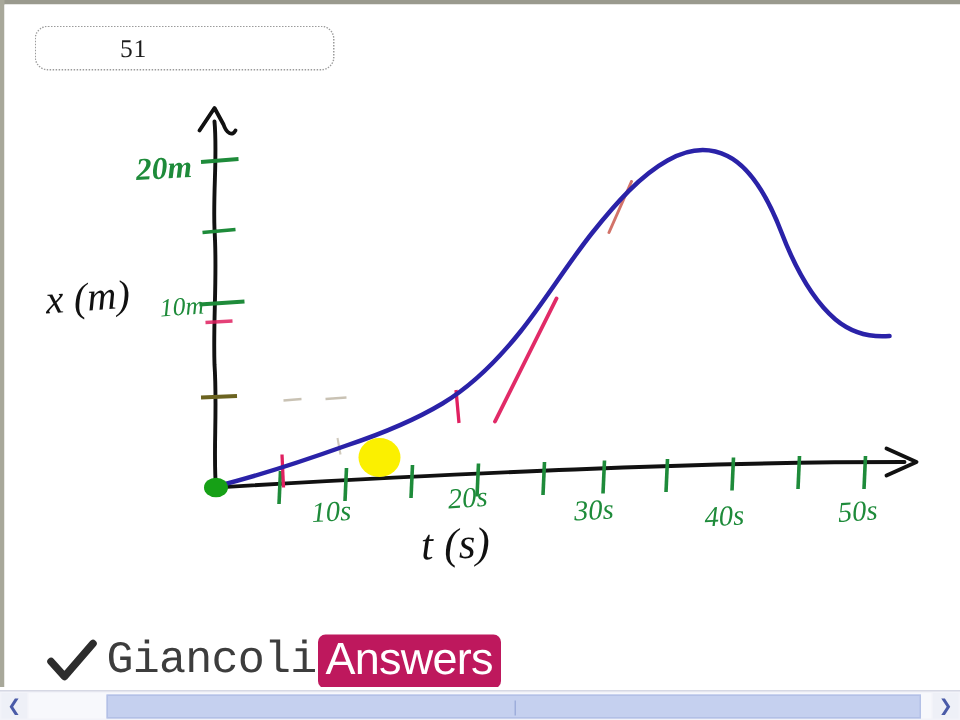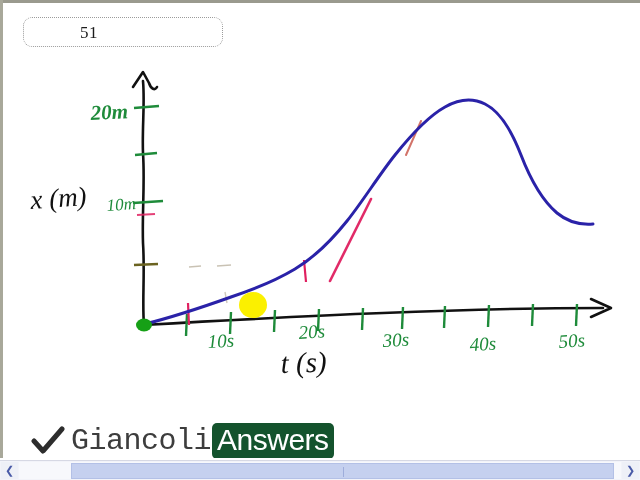--- a/index.html
+++ b/index.html
@@ -79,21 +79,21 @@
   .brand-name {
     font-family: Liberation Mono, monospace;
     font-size: 30px;
     color: #3d3d3d;
     letter-spacing: -0.5px;
   }
   .brand-answers {
     font-family: "Liberation Sans", sans-serif;
     font-size: 30px;
     color: #ffffff;
-    background: #14532d;
+    background: #be185d;
     border-radius: 5px;
     padding: 0 5px 2px 5px;
     letter-spacing: -0.5px;
     margin-left: 1px;
   }
   
   .scrollbar {
     position: absolute;
     left: 0; top: 460px;
     width: 640px; height: 20px;

